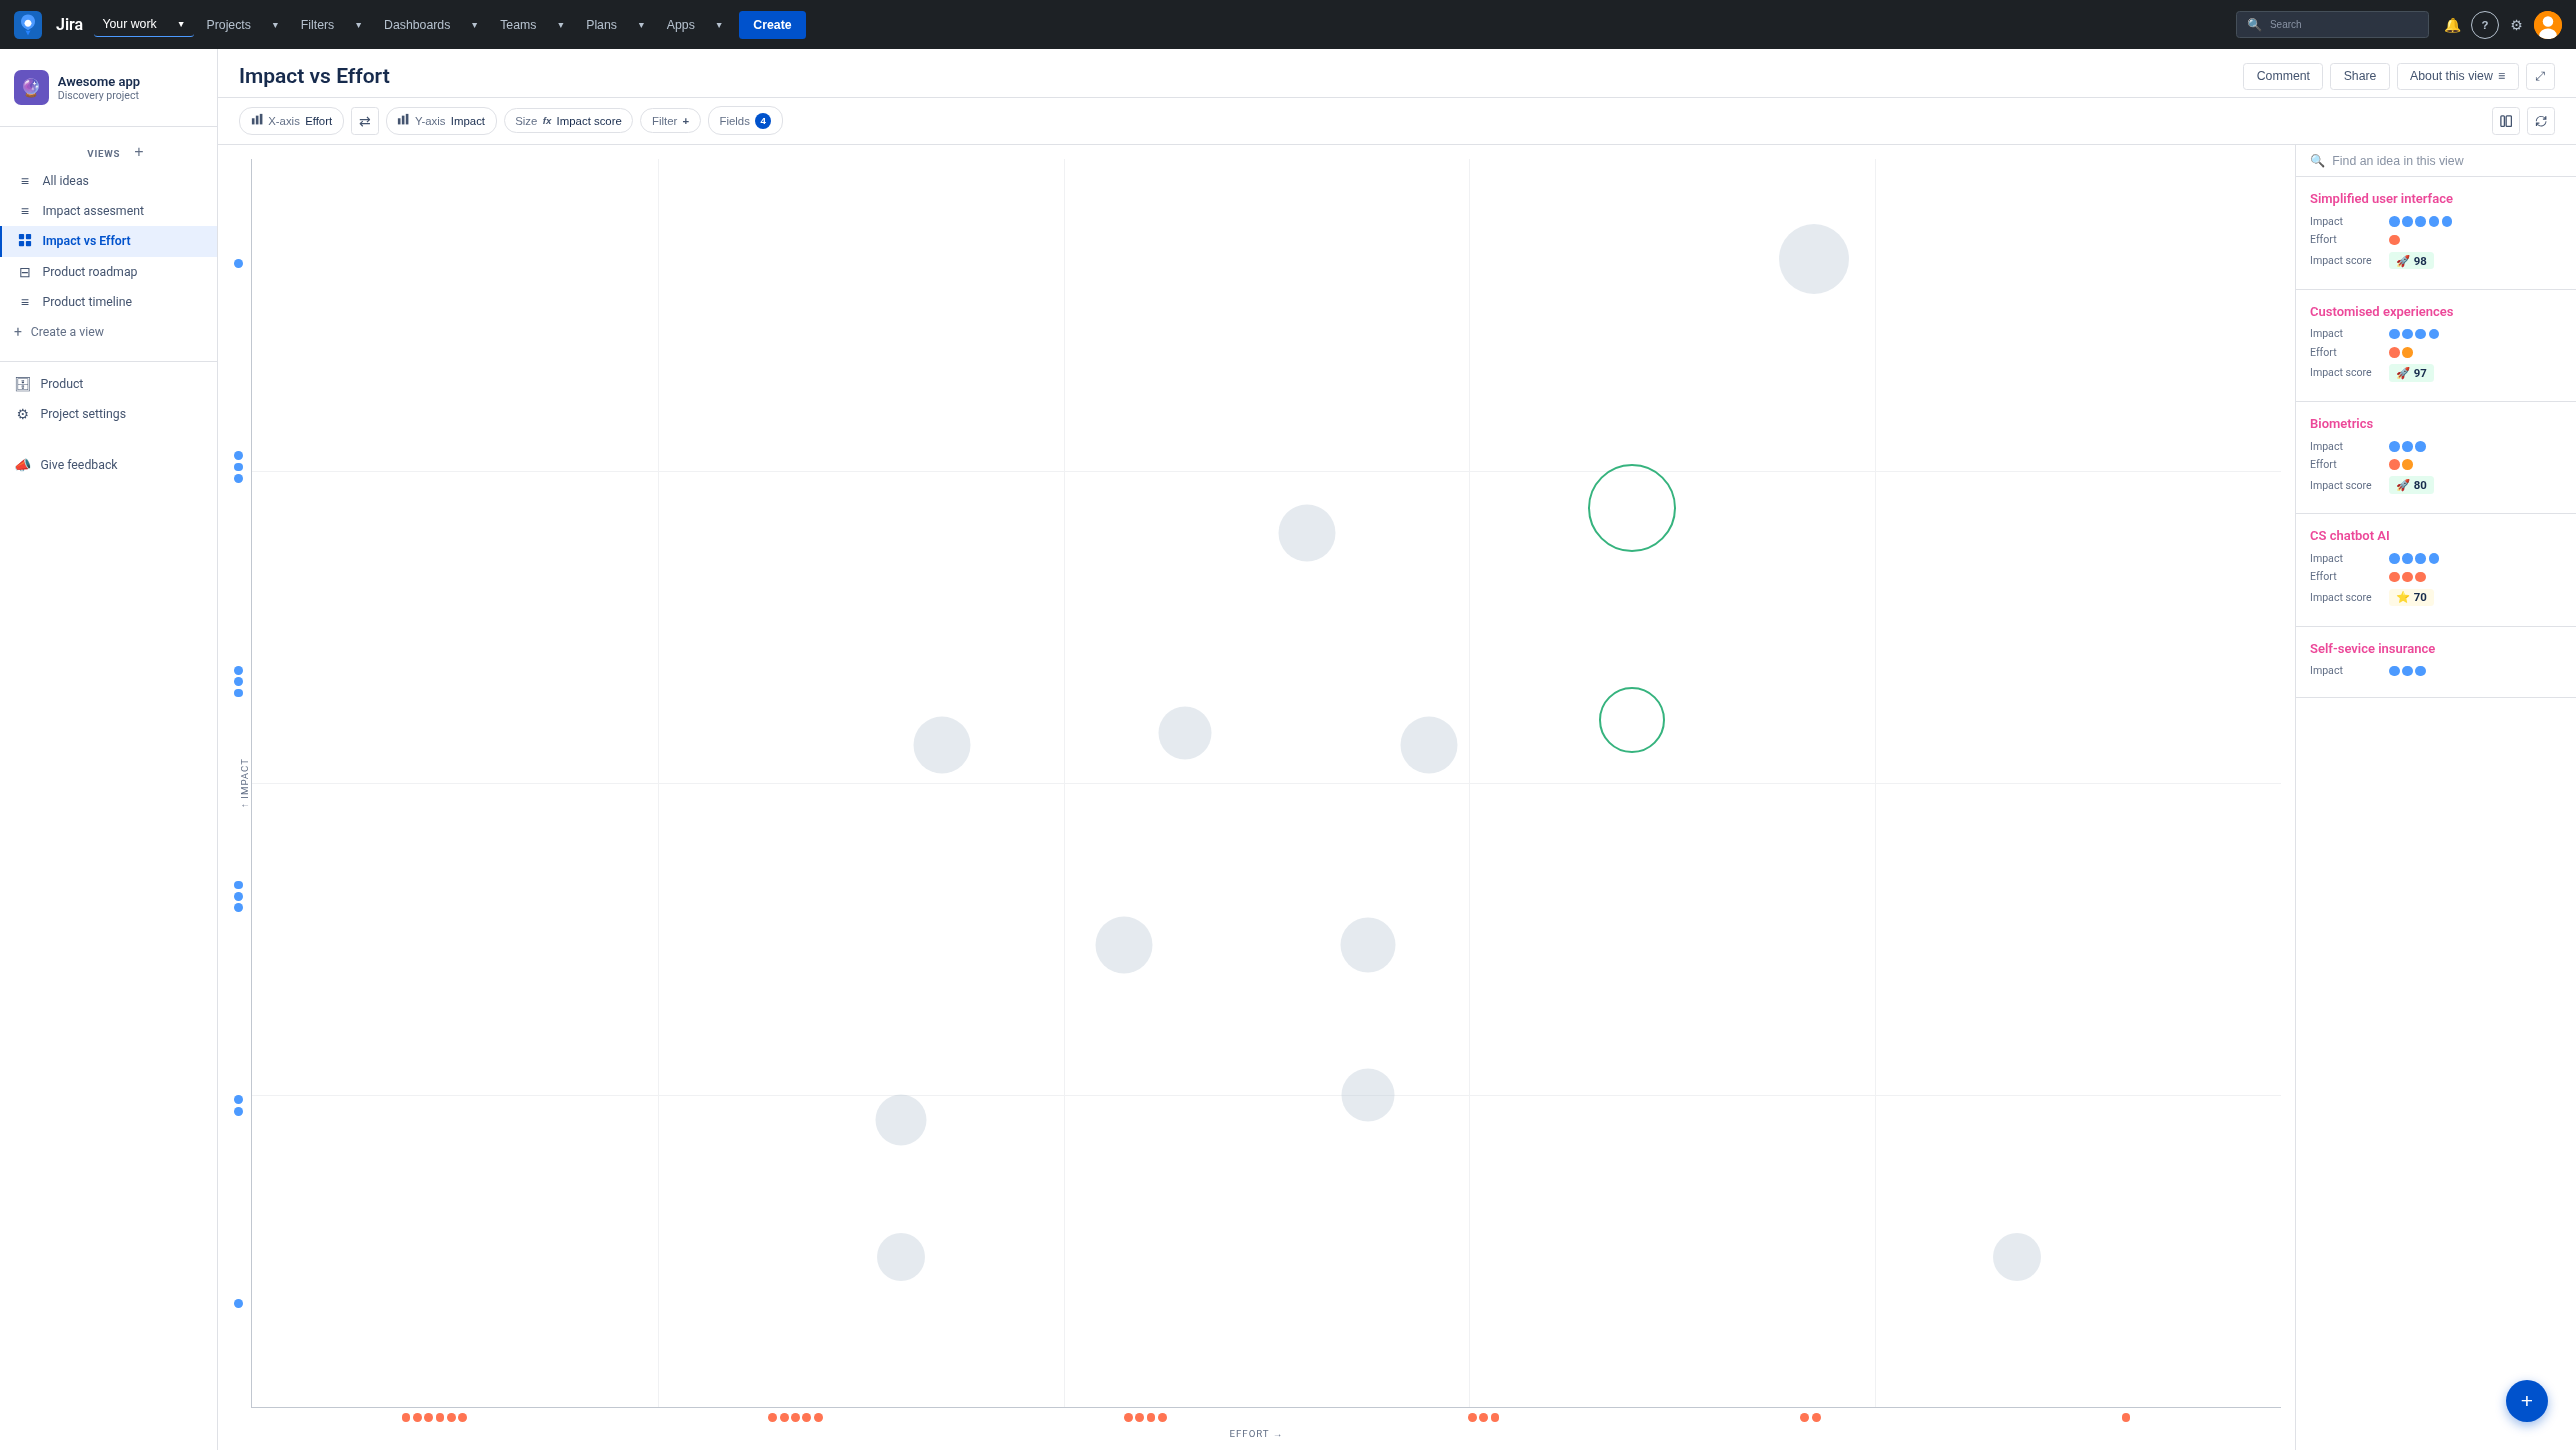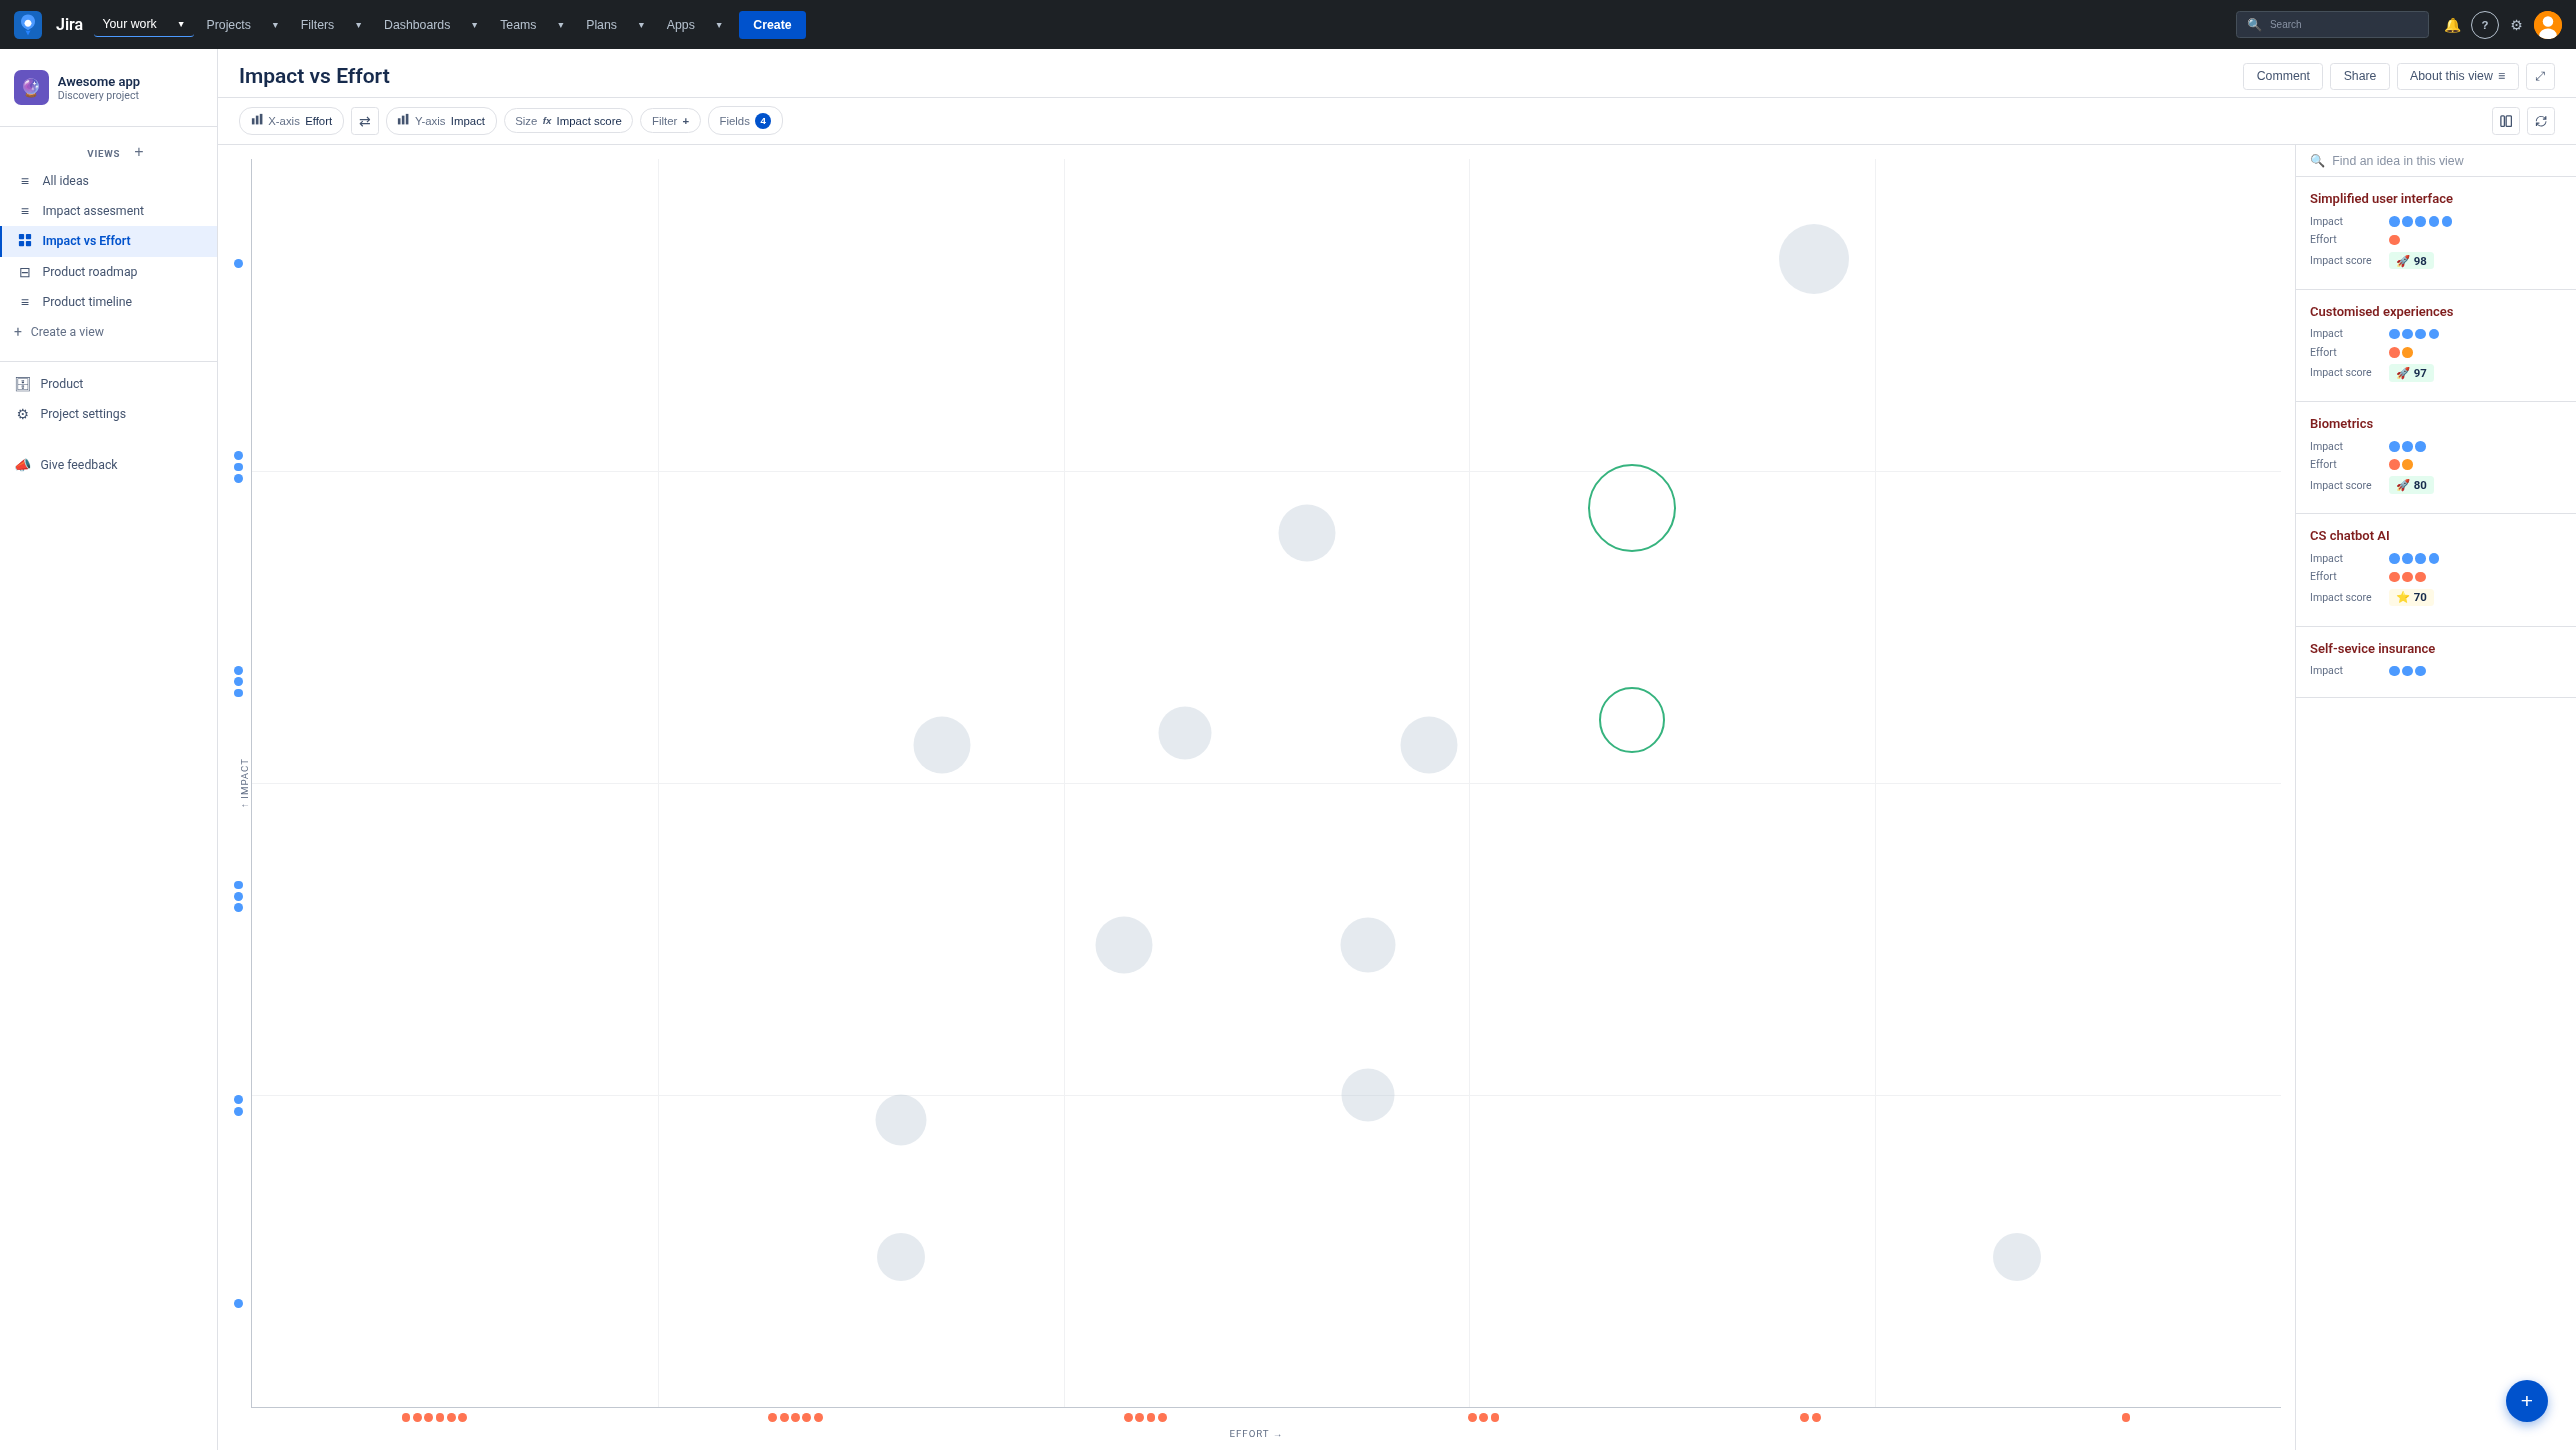--- a/index.html
+++ b/index.html
@@ -148,21 +148,21 @@
     .panel-search {
       display: flex; align-items: center; gap: 7px; padding: 8.8px 14px;
       border-bottom: 0.9px solid #dfe1e6;
     }
     .panel-search input {
       background: none; border: none; font-size: 12.3px; color: #44546f;
       outline: none; flex: 1;
     }
     .panel-search input::placeholder { color: #8993a4; }
     .panel-card { padding: 14px; border-bottom: 0.9px solid #dfe1e6; }
-    .panel-card-title { font-size: 13px; font-weight: 600; color: #7f1d1d; margin-bottom: 8.8px; }
+    .panel-card-title { font-size: 13px; font-weight: 600; color: #ec4899; margin-bottom: 8.8px; }
     .panel-card-row { display: flex; align-items: center; margin-bottom: 5.3px; }
     .panel-card-label { font-size: 10.6px; color: #626f86; width: 79px; flex-shrink: 0; }
     .panel-dots { display: flex; gap: 2.6px; align-items: center; }
     .pdot { width: 10.6px; height: 10.6px; border-radius: 50%; }
     .pdot-blue { background: #4c9aff; }
     .pdot-red { background: #ff7452; }
     .pdot-orange { background: #ff991f; }
     .score-badge {
       display: flex; align-items: center; gap: 3.5px; background: #e3fcef;
       border-radius: 3.5px; padding: 1.8px 7px; font-size: 11.4px; font-weight: 700; color: #172b4d;

